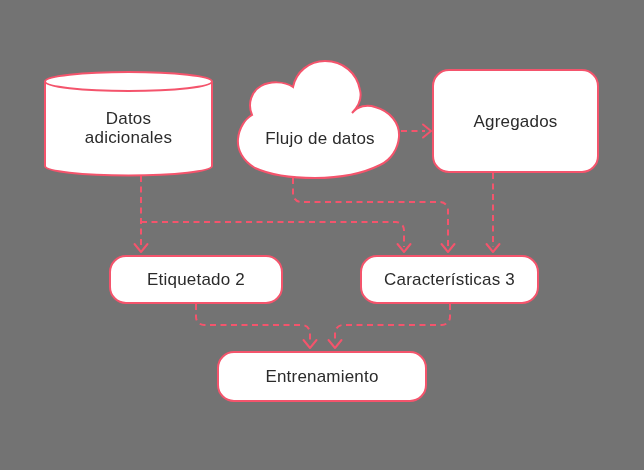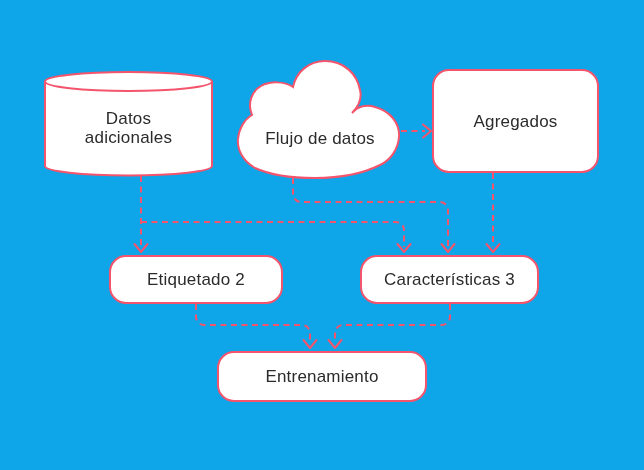--- a/index.html
+++ b/index.html
@@ -4,21 +4,21 @@
 <style>
   html, body {
     margin: 0;
     padding: 0;
     background: #ffffff;
   }
   .stage {
     position: relative;
     width: 644px;
     height: 470px;
-    background: #0ea5e9;
+    background: #737373;
     overflow: hidden;
     font-family: "Liberation Sans", sans-serif;
   }
   svg { display: block; }
   .node-shape {
     fill: #ffffff;
     stroke: #f4546c;
     stroke-width: 2;
   }
   .edge-line {

